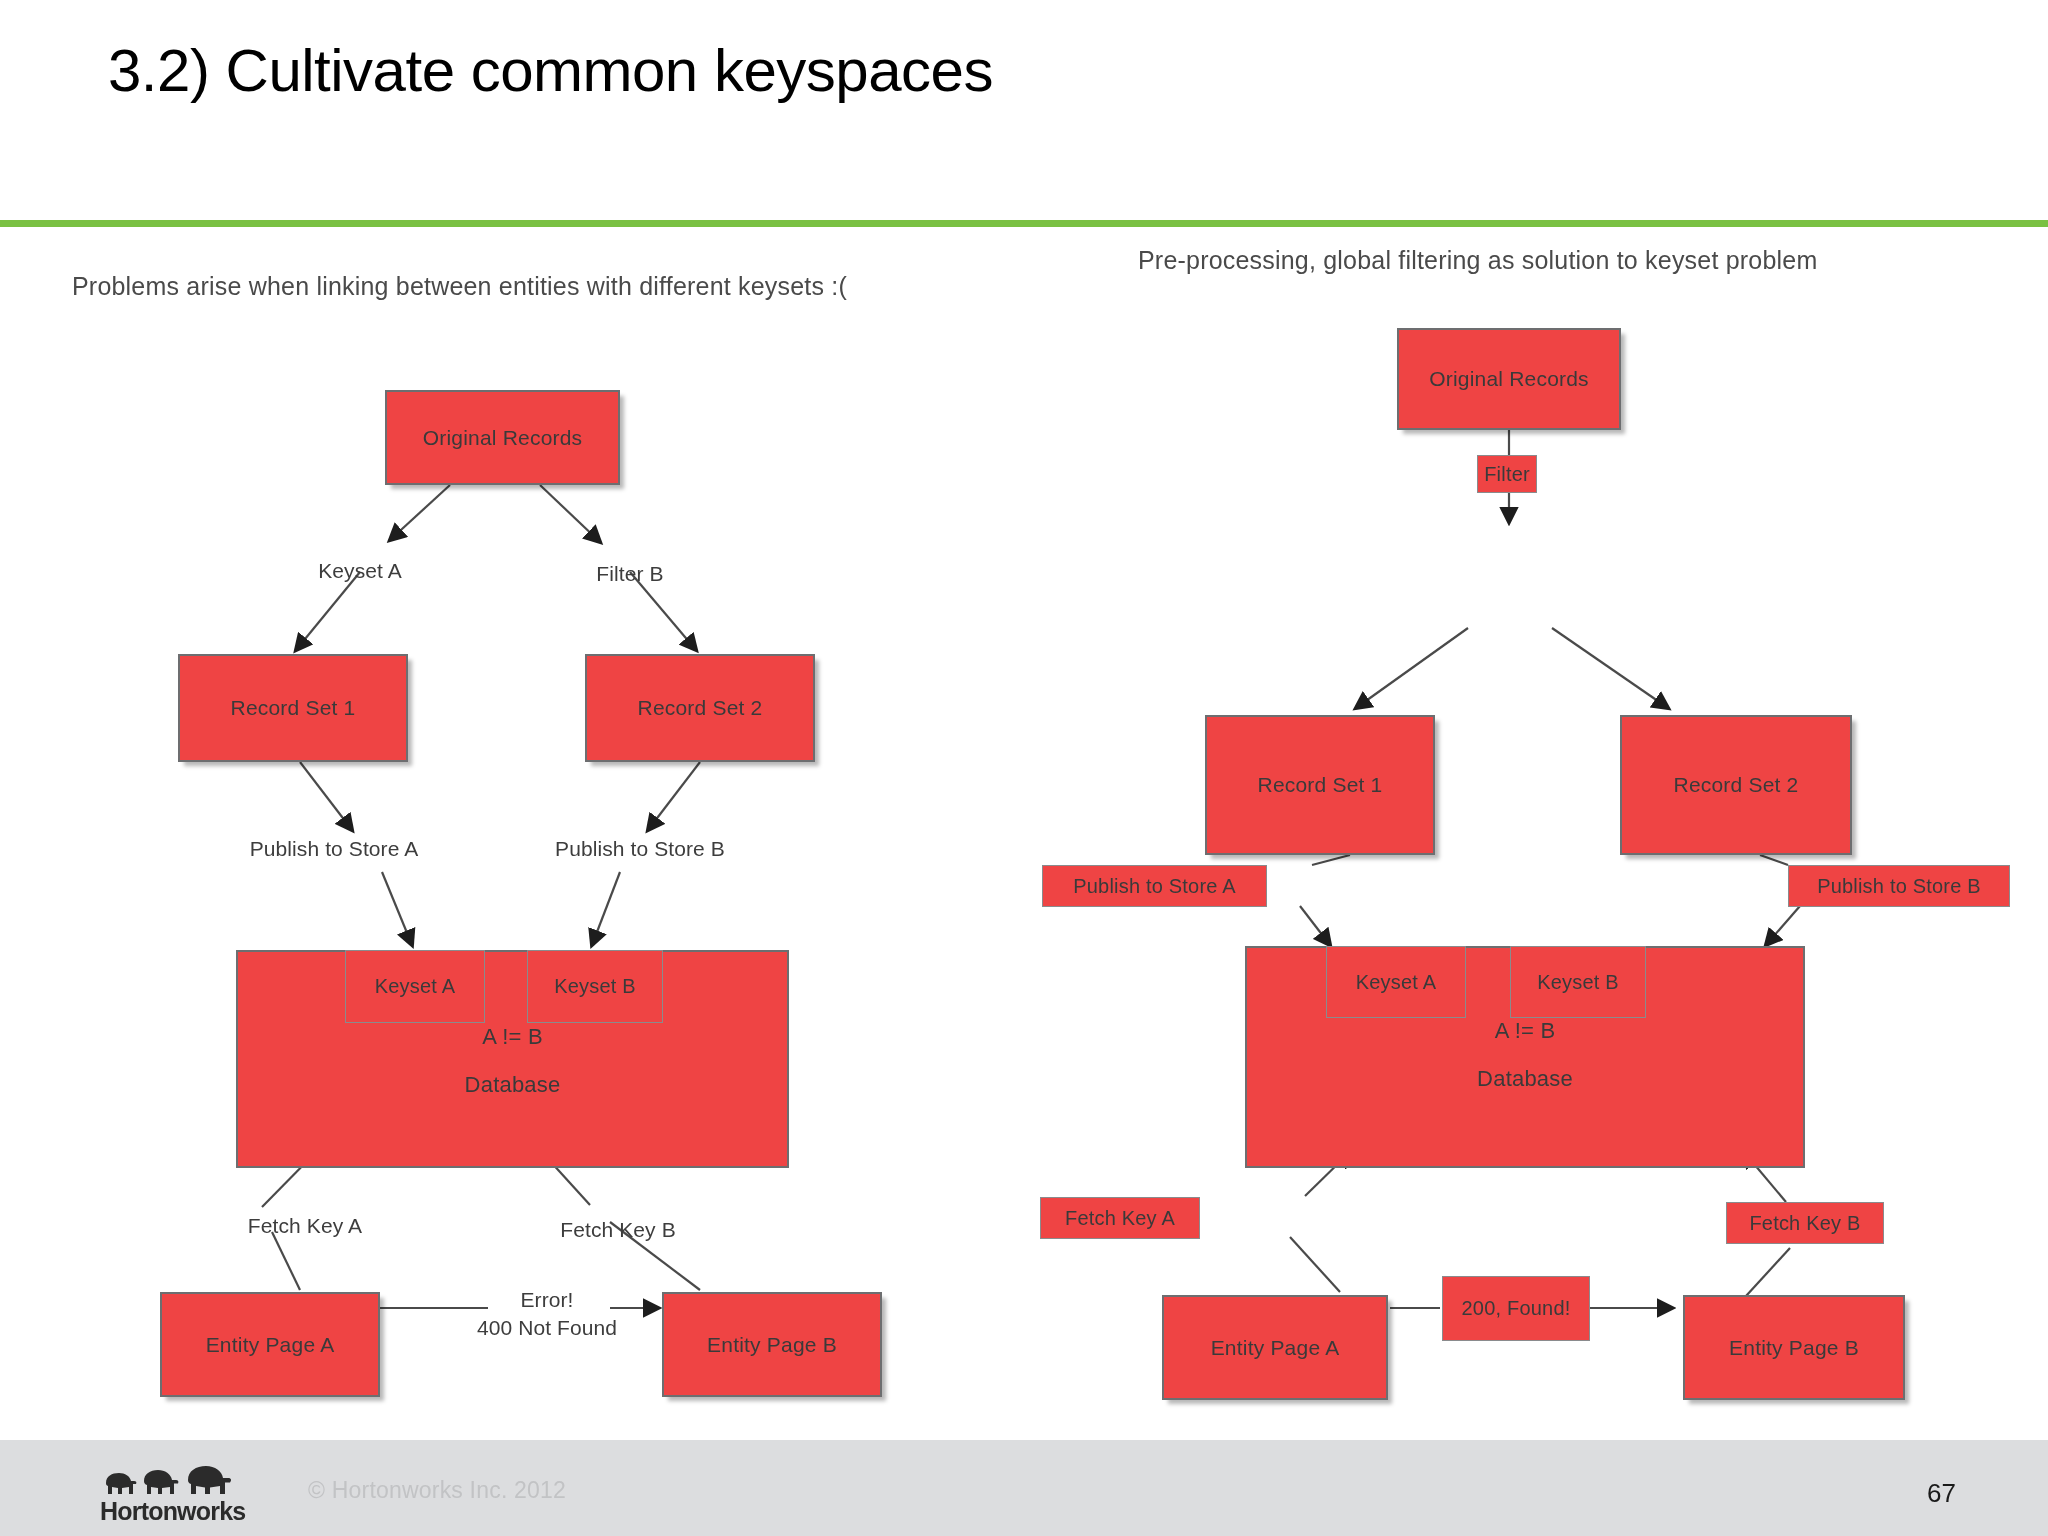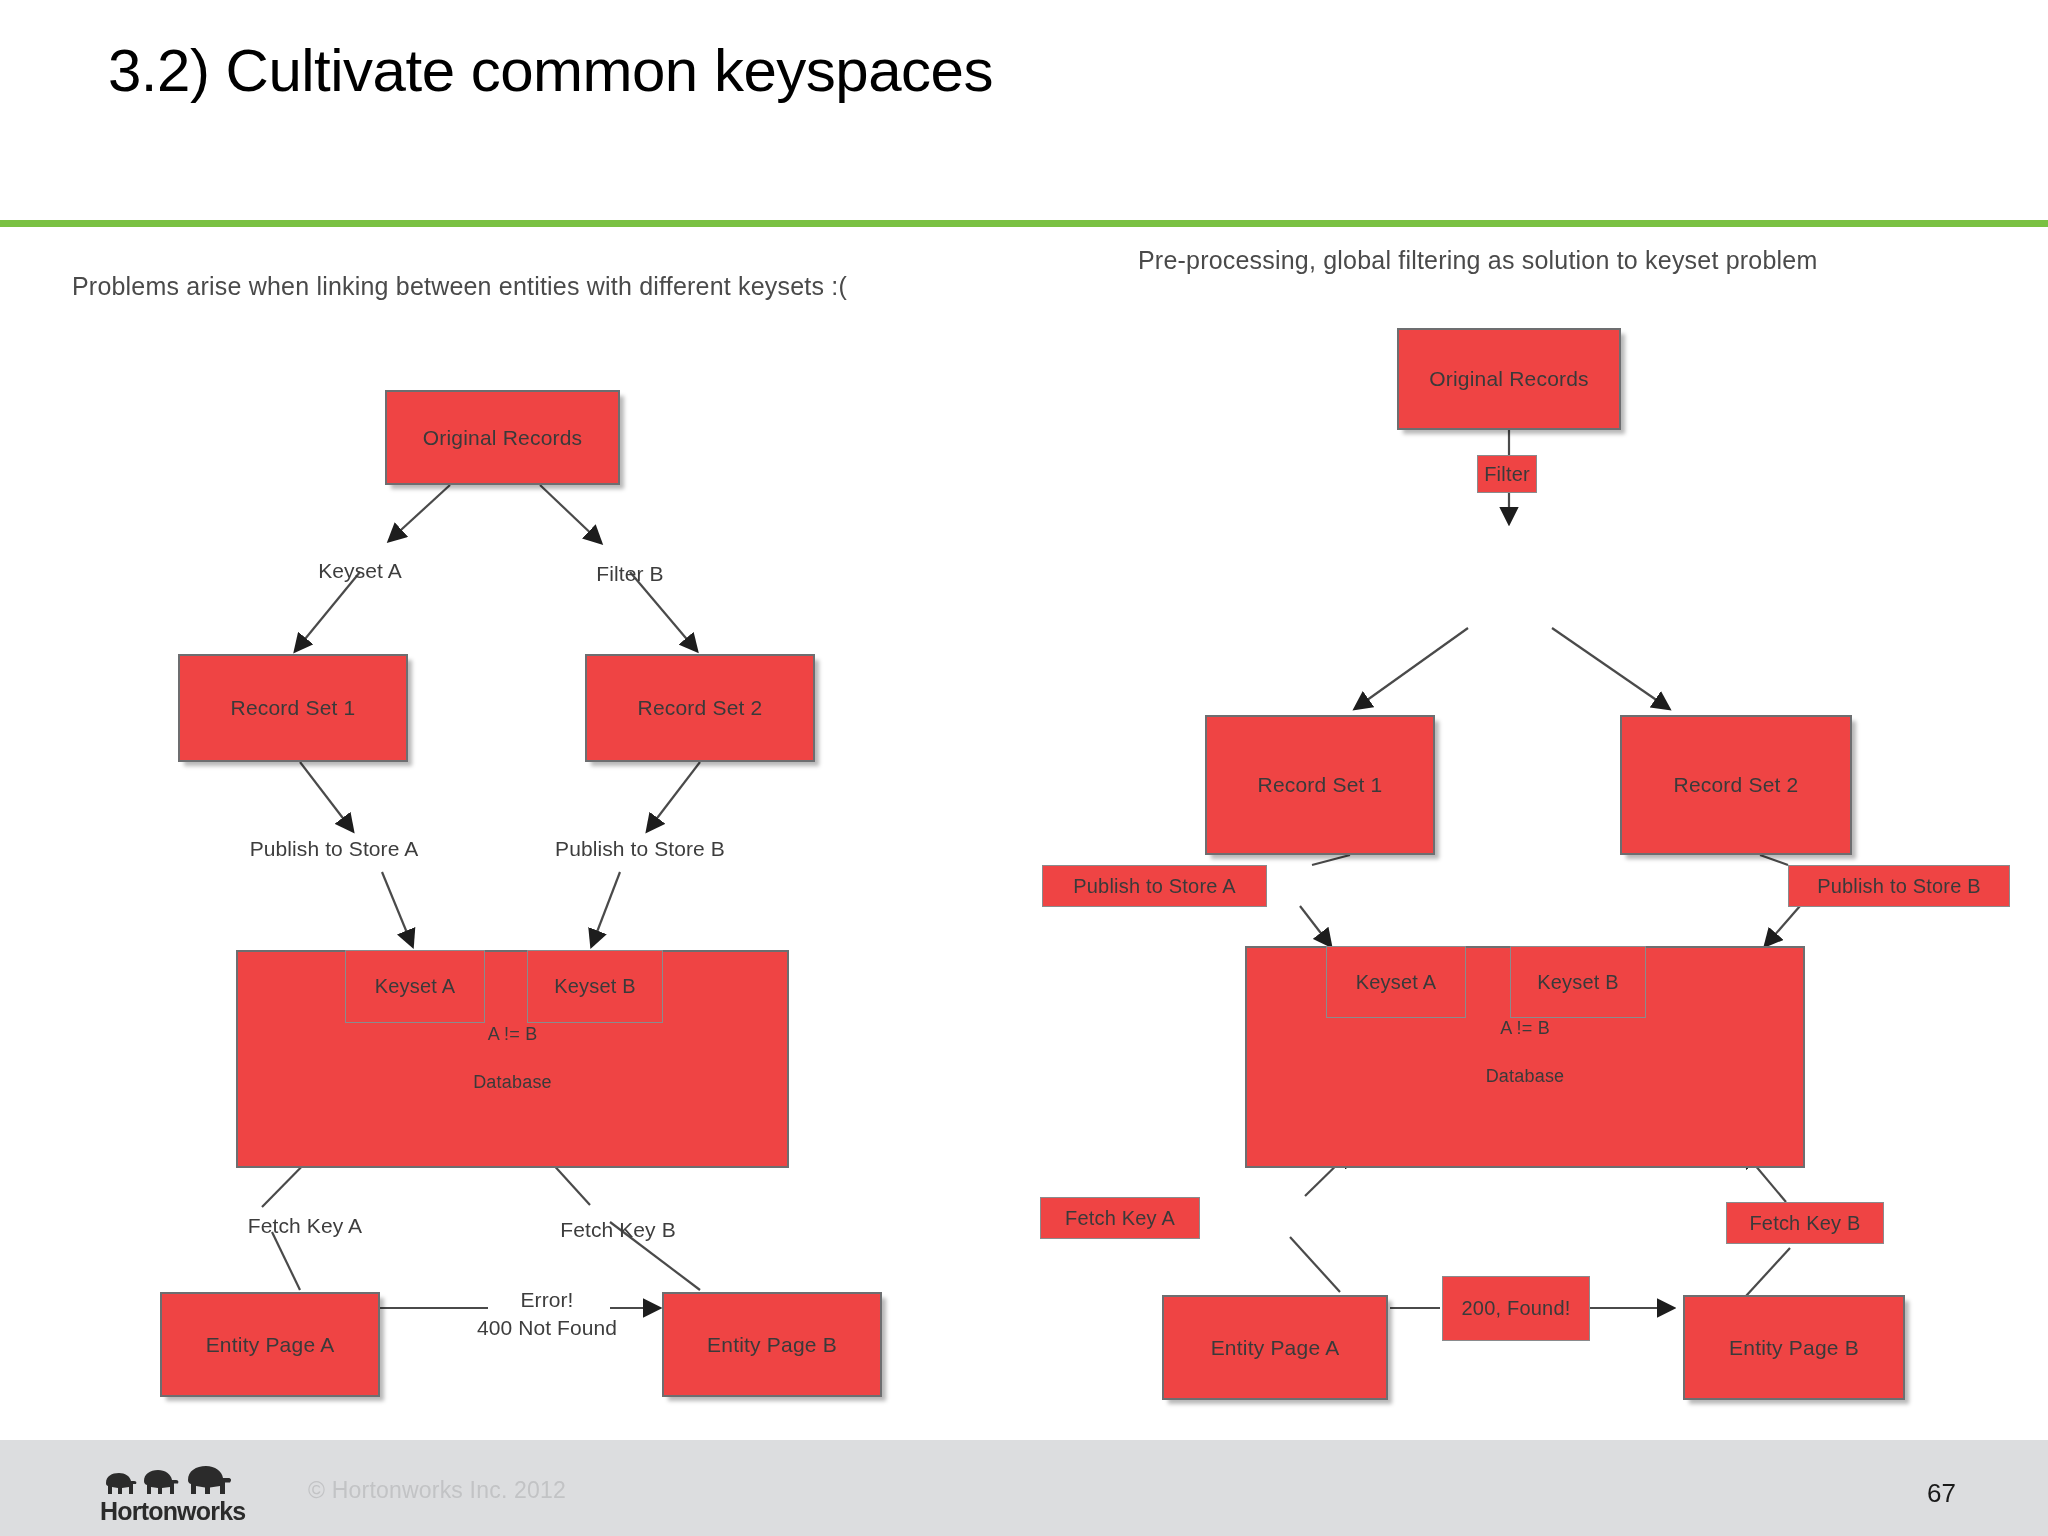--- a/index.html
+++ b/index.html
@@ -129,21 +129,21 @@
   }
   .node.container {
     display: block;
     border: 2px solid #6d6e70;
   }
   .container-text {
     position: absolute;
     width: 100%;
     text-align: center;
     color: #3a3a3a;
-    font-size: 18px;
+    font-size: 22px;
     white-space: nowrap;
   }
 
   
   .edge-label {
     position: absolute;
     font-size: 21px;
     color: #3d3d3d;
     white-space: nowrap;
     text-align: center;

